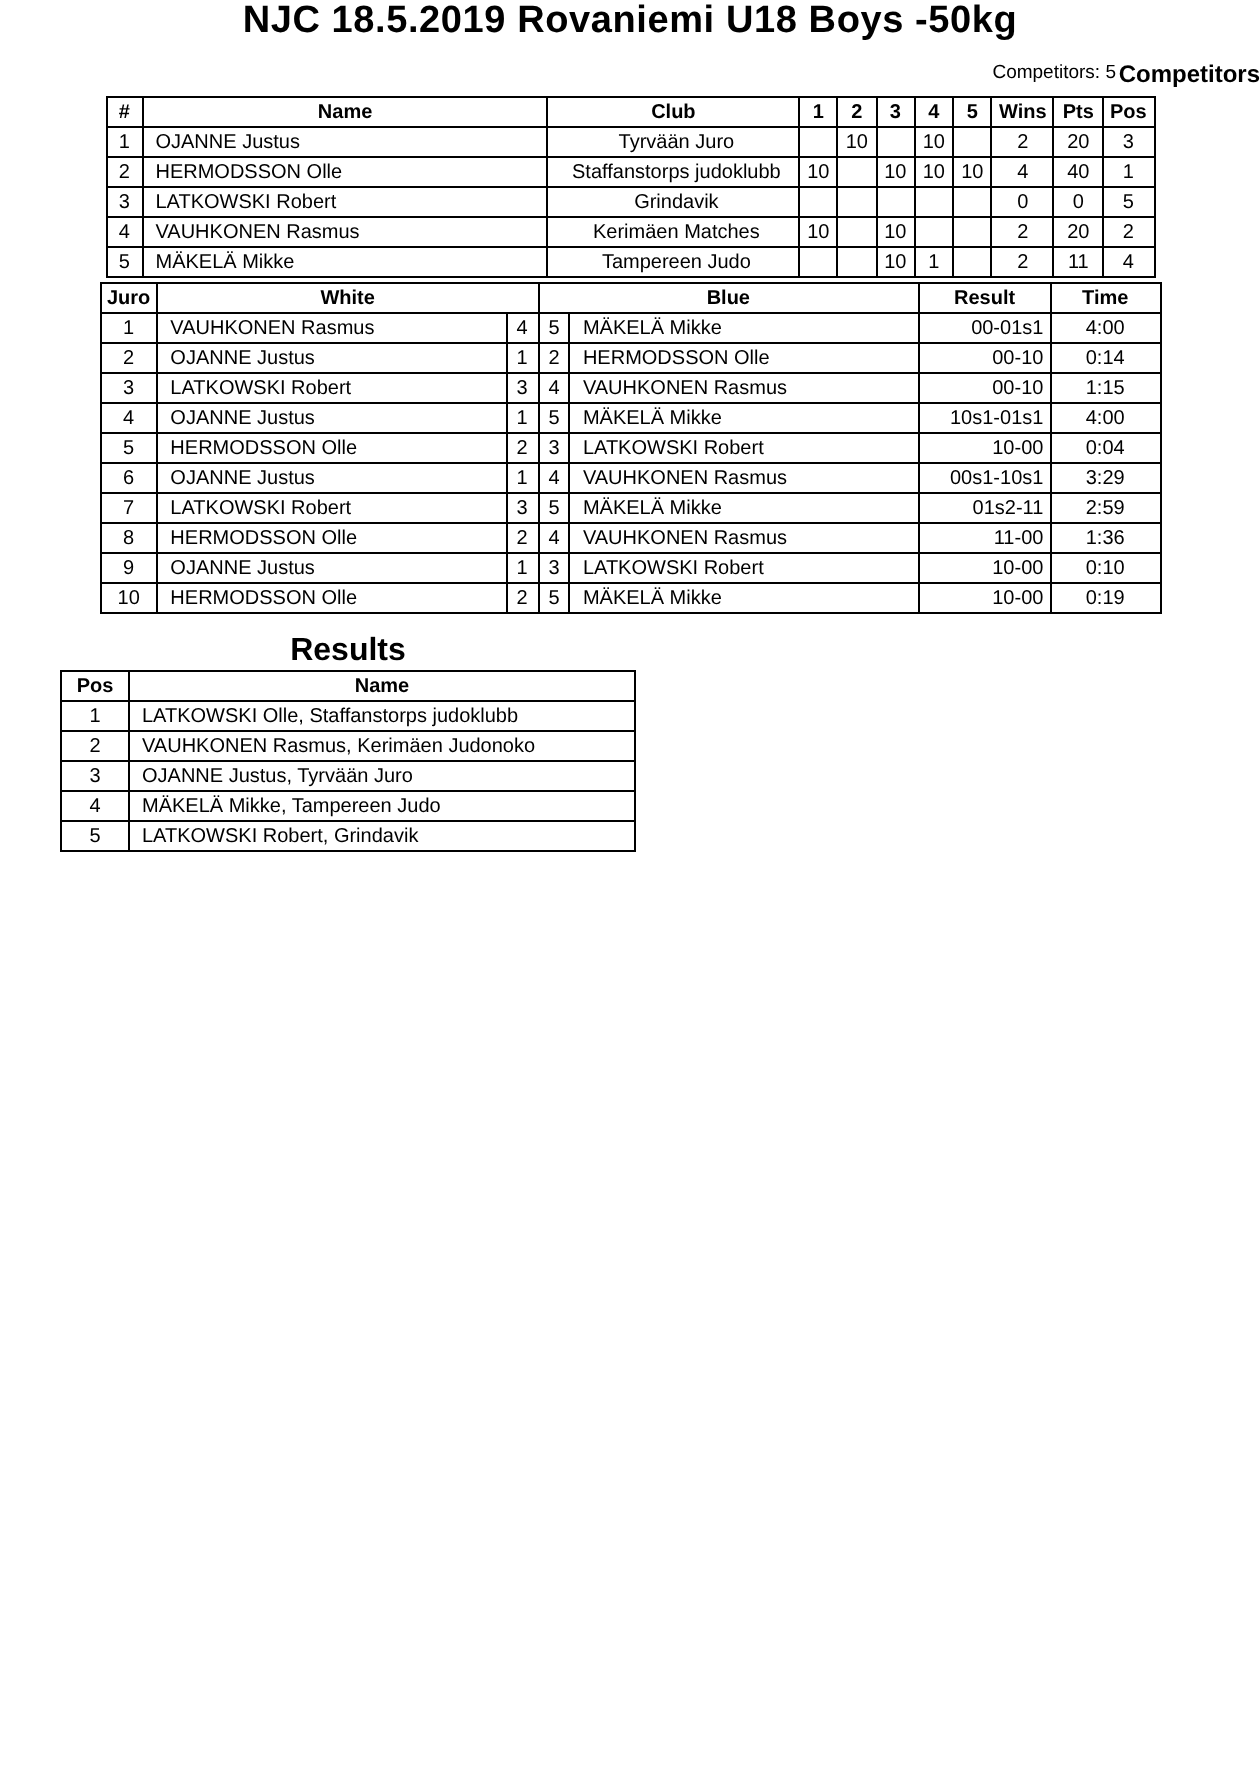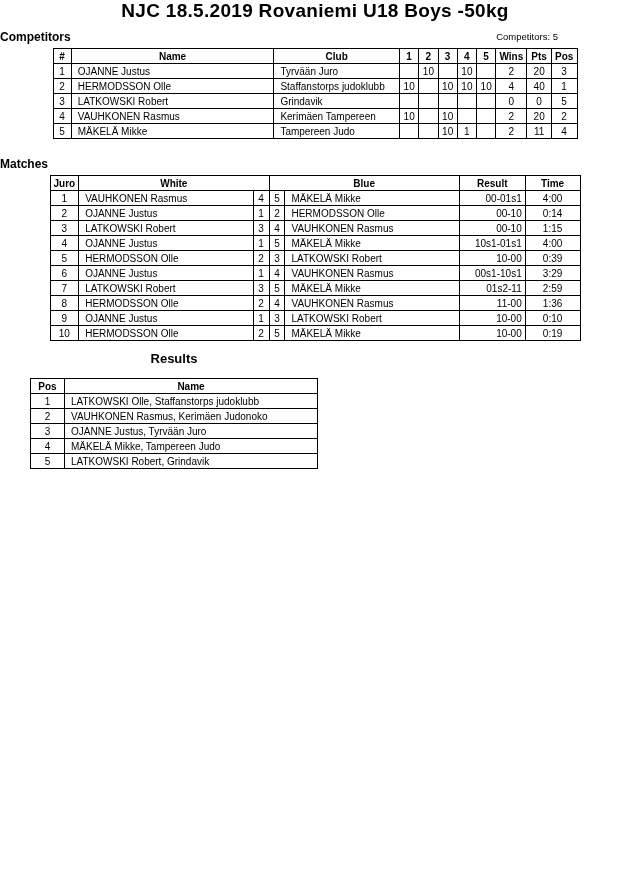--- a/index.html
+++ b/index.html
@@ -26,21 +26,21 @@
     font-size: 19px;
     font-weight: bold;
     letter-spacing: 0.3px;
   }
   .section-head {
     position: relative;
     margin-top: 8px;
     height: 16px;
   }
   .section-head .center {
-    text-align: left;
+    text-align: right;
     font-size: 12px;
     font-weight: bold;
   }
   .section-head .right {
     position: absolute;
     right: 72px;
     top: 1px;
     font-size: 9.5px;
     font-weight: normal;
   }
@@ -65,21 +65,21 @@
   .tbl-wrap {
     display: flex;
     justify-content: center;
   }
   
   #competitors-table {
     width: 525px;
   }
   #competitors-table td.c-num { width: 18px; text-align: center; }
   #competitors-table td.c-name { width: 200px; text-align: left; padding-left: 6px; }
-  #competitors-table td.c-club { width: 124px; text-align: left; padding-left: 6px; }
+  #competitors-table td.c-club { width: 124px; text-align: center; padding-left: 6px; }
   #competitors-table td.c-cell { width: 19px; text-align: center; }
   #competitors-table td.c-tot { width: 24px; text-align: center; }
   #competitors-table th.c-num { width: 18px; }
   #competitors-table th.c-name { width: 200px; }
   #competitors-table th.c-club { width: 124px; }
   #competitors-table th.c-cell { width: 19px; }
   #competitors-table th.c-tot { width: 24px; }
 
   
   #matches-table {
@@ -101,25 +101,25 @@
   #results-table td.r-name { text-align: left; padding-left: 6px; }
   #results-table th.r-pos { width: 34px; }
 
   .blk { margin-top: 2px; }
   .results-wrap {
     margin-left: 30px;
   }
   .results-head {
     width: 288px;
     text-align: center;
-    font-size: 13px;
+    font-size: 16px;
     font-weight: bold;
     margin-left: 30px;
     margin-top: 10px;
-    margin-bottom: 12px;
+    margin-bottom: 0;
   }
   .matches-head-wrap { margin-top: 18px; }
 </style>
 </head>
 <body>
 
 <div class="page">
 
   <div class="doc-title">NJC  18.5.2019  Rovaniemi   U18 Boys -50kg</div>
 
@@ -181,21 +181,21 @@
           <td class="c-cell"></td>
           <td class="c-cell"></td>
           <td class="c-cell"></td>
           <td class="c-tot">0</td>
           <td class="c-tot">0</td>
           <td class="c-tot">5</td>
         </tr>
         <tr>
           <td class="c-num">4</td>
           <td class="c-name">VAUHKONEN Rasmus</td>
-          <td class="c-club">Kerimäen Tampereen</td>
+          <td class="c-club">Kerimäen Matches</td>
           <td class="c-cell">10</td>
           <td class="c-cell"></td>
           <td class="c-cell">10</td>
           <td class="c-cell"></td>
           <td class="c-cell"></td>
           <td class="c-tot">2</td>
           <td class="c-tot">20</td>
           <td class="c-tot">2</td>
         </tr>
         <tr>
@@ -208,23 +208,20 @@
           <td class="c-cell">1</td>
           <td class="c-cell"></td>
           <td class="c-tot">2</td>
           <td class="c-tot">11</td>
           <td class="c-tot">4</td>
         </tr>
       </tbody>
     </table>
   </div>
 
-  <div class="section-head matches-head-wrap">
-    <div class="center">Matches</div>
-  </div>
 
   <div class="tbl-wrap blk">
     <table id="matches-table">
       <thead>
         <tr>
           <th class="m-match">Juro</th>
           <th class="m-white" colspan="2">White</th>
           <th class="m-blue" colspan="2">Blue</th>
           <th class="m-result">Result</th>
           <th class="m-time">Time</th>
@@ -267,21 +264,21 @@
           <td class="m-result">10s1-01s1</td>
           <td class="m-time">4:00</td>
         </tr>
         <tr>
           <td class="m-match">5</td>
           <td class="m-white">HERMODSSON Olle</td>
           <td class="m-wn">2</td>
           <td class="m-bn">3</td>
           <td class="m-blue">LATKOWSKI Robert</td>
           <td class="m-result">10-00</td>
-          <td class="m-time">0:39</td>
+          <td class="m-time">0:04</td>
         </tr>
         <tr>
           <td class="m-match">6</td>
           <td class="m-white">OJANNE Justus</td>
           <td class="m-wn">1</td>
           <td class="m-bn">4</td>
           <td class="m-blue">VAUHKONEN Rasmus</td>
           <td class="m-result">00s1-10s1</td>
           <td class="m-time">3:29</td>
         </tr>

